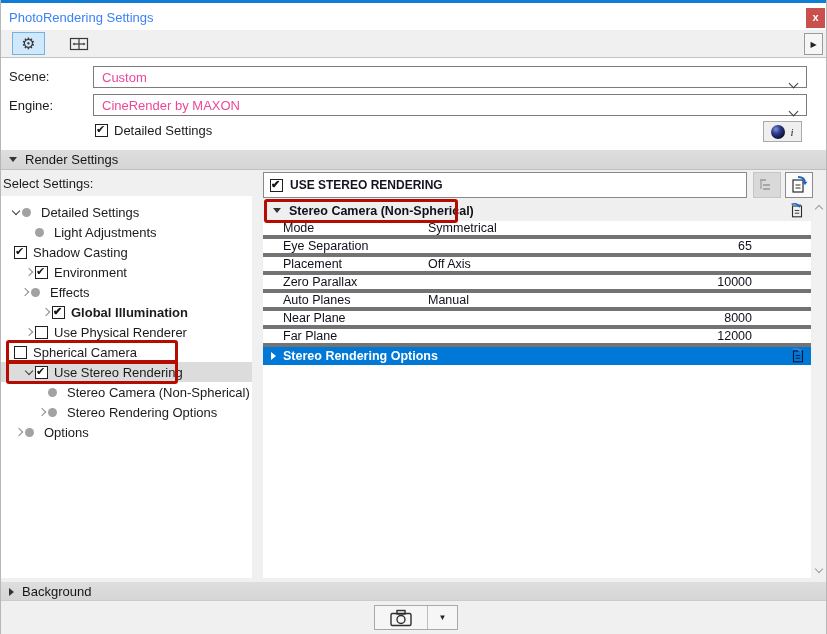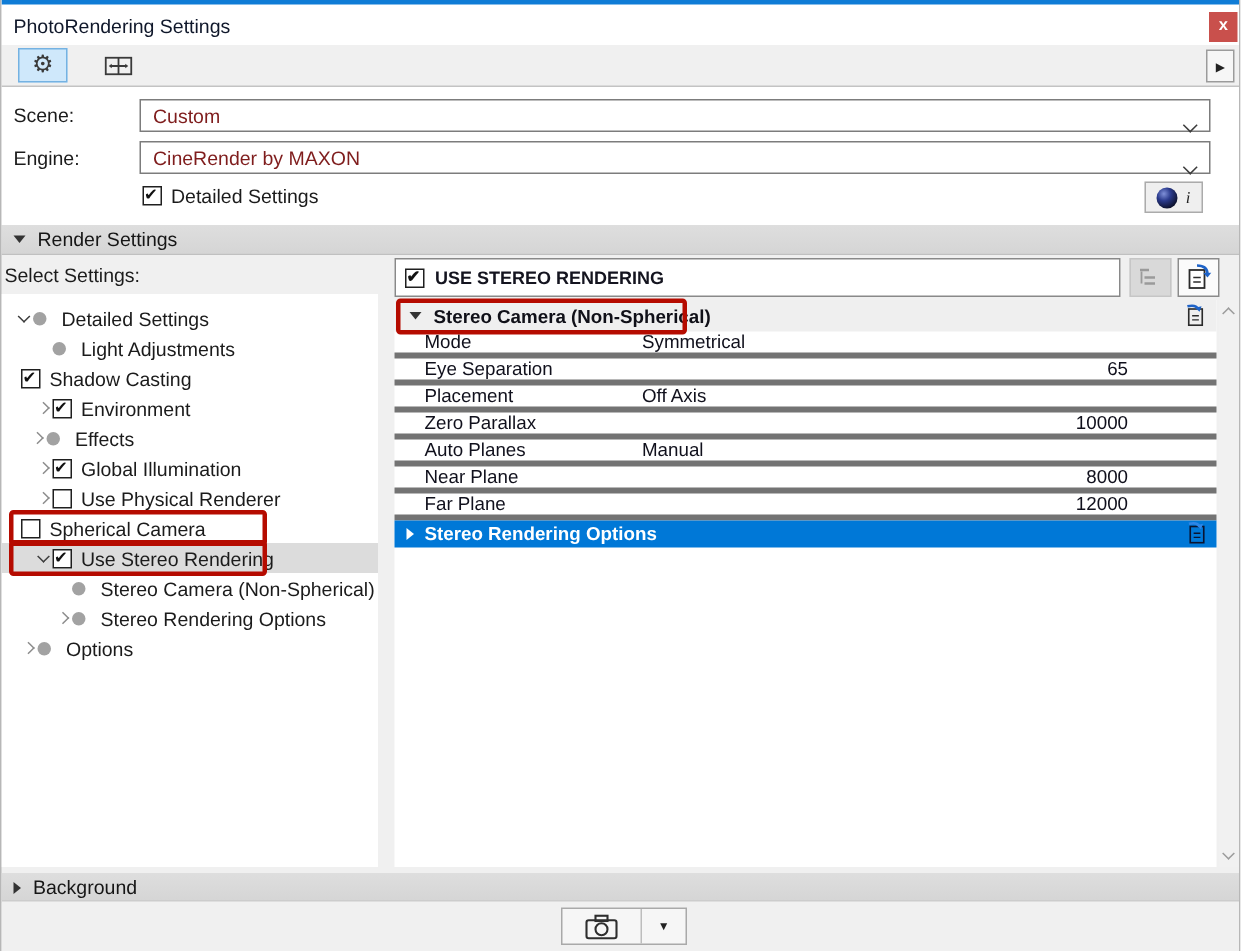--- a/index.html
+++ b/index.html
@@ -7,37 +7,37 @@
   body { font-family:"Liberation Sans", sans-serif; color:#1b1b1b; }
   .window {
     position:relative; width:827px; height:634px; overflow:hidden;
     background:#f0f0f0; border-left:1px solid #b7b7b7; border-right:1px solid #b7b7b7;
     font-size:13px;
   }
   .abs { position:absolute; }
 
   
   .titlebar { left:0; top:0; width:100%; height:30px; background:#ffffff; border-top:3px solid #0f7cd6; }
-  .title-text { left:8px; top:7px; font-size:13px; color:#0f172a; }
+  .title-text { left:8px; top:7px; font-size:13px; color:#3b82f6; }
   .close-btn { right:1px; top:5px; width:19px; height:20px; background:#c9504c; color:#fff;
     font-size:11px; font-weight:bold; text-align:center; line-height:19px; cursor:pointer; }
 
   
   .toolbar { left:0; top:30px; width:100%; height:28px; background:#f0f0f0; border-bottom:1px solid #c3c3c3; }
   .tool-btn { top:2px; width:33px; height:23px; display:flex; align-items:center; justify-content:center; }
   .tool-btn.selected { background:#cfe8fb; border:1px solid #74b2e2; }
   .gear-glyph { font-size:16px; color:#3a3a3a; line-height:1; }
   .expand-btn { right:3px; top:3px; width:19px; height:22px; background:#f6f6f6; border:1px solid #9b9b9b;
     display:flex; align-items:center; justify-content:center; font-size:8px; color:#222; }
 
   
   .form-area { left:0; top:58px; width:100%; height:92px; background:#ffffff; }
   .form-label { left:8px; font-size:13px; color:#1b1b1b; }
   .combo { left:92px; width:714px; height:22px; background:#fff; border:1px solid #7c7c7c;
-    display:flex; align-items:center; padding:0 22px 0 8px; font-size:13px; color:#7f1d1d; }
+    display:flex; align-items:center; padding:0 22px 0 8px; font-size:13px; color:#ec4899; }
   .combo .chev { position:absolute; right:9px; top:8px; }
   .chev-down { width:7px; height:7px; border-right:1.5px solid #3c3c3c; border-bottom:1.5px solid #3c3c3c;
     transform:rotate(45deg); display:inline-block; }
   .cb { display:inline-block; width:13px; height:13px; background:#fff; border:1px solid #1f1f1f;
     position:relative; vertical-align:middle; }
   .cb.checked::after { content:"\2714"; position:absolute; left:0px; top:-2px; font-size:11px; color:#111; }
   .detailed-row { left:94px; top:65px; display:flex; align-items:center; gap:6px; }
   .info-btn { left:762px; top:63px; width:39px; height:21px; background:#efefef; border:1px solid #ababab;
     display:flex; align-items:center; justify-content:center; gap:5px; }
   .sphere { width:14px; height:14px; border-radius:50%;
@@ -198,21 +198,21 @@
         </div>
         <div class="tree-row" style="padding-left: 17px;">
           <span class="chev-slot">
             <span class="chev-right"></span>
           </span>
           <span class="icon-slot">
             <span class="dot"></span>
           </span>
           <span class="tree-label">Effects</span>
         </div>
-        <div class="tree-row" style="padding-left: 21px;">
+        <div class="tree-row" style="padding-left: 38px; font-weight: bold;">
           <span class="chev-slot">
             <span class="chev-right"></span>
           </span>
           <span class="icon-slot">
             <span class="cb checked"></span>
           </span>
           <span class="tree-label">Global Illumination</span>
         </div>
         <div class="tree-row" style="padding-left: 21px;">
           <span class="chev-slot">

